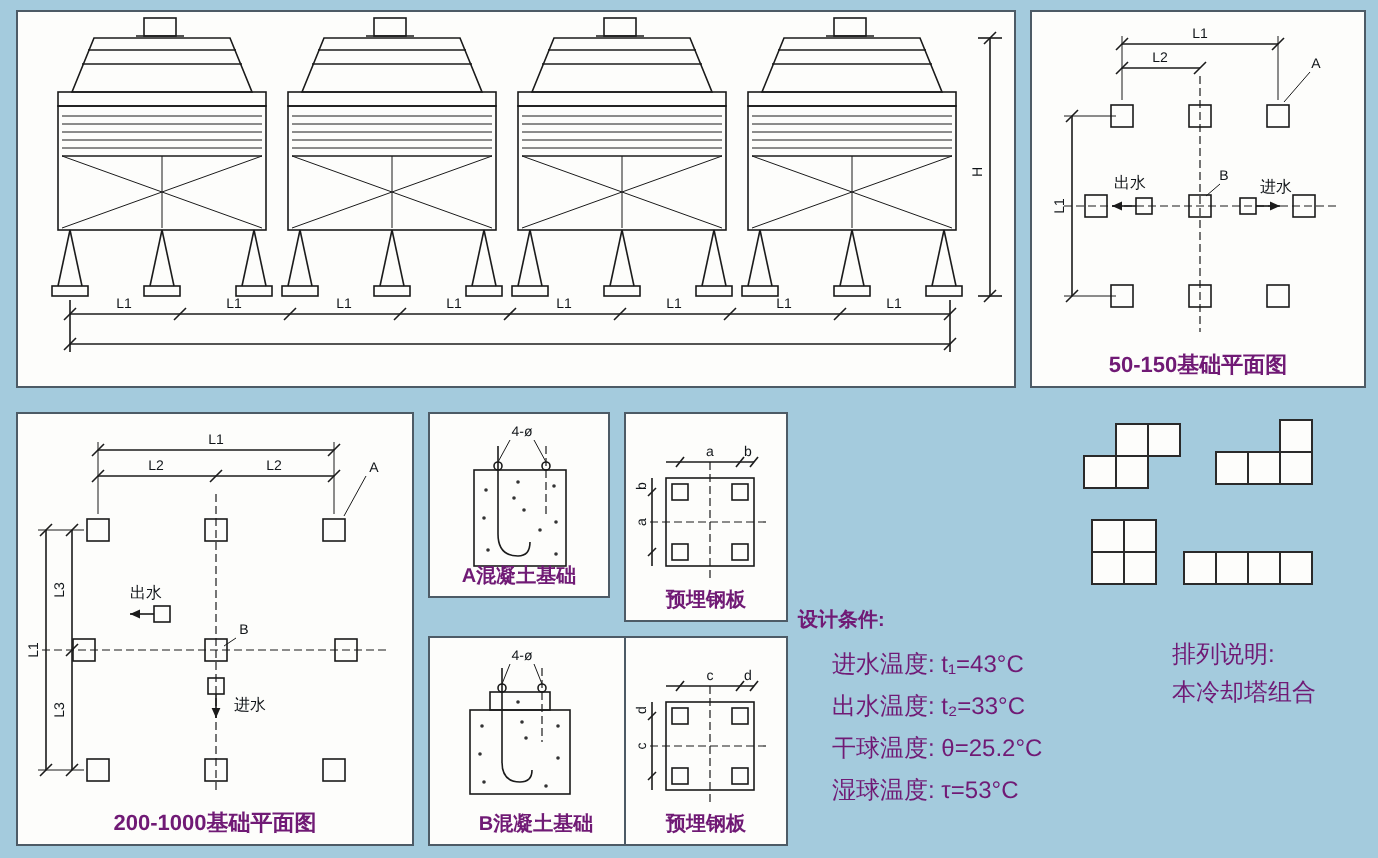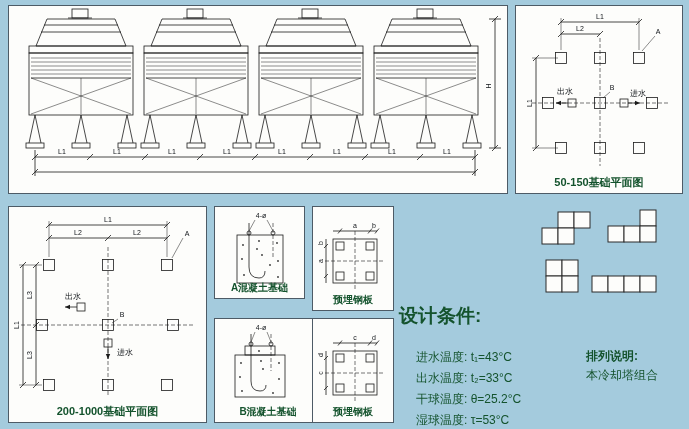--- a/index.html
+++ b/index.html
@@ -1,43 +1,43 @@
 <!DOCTYPE html>
 <html><head>
 <meta charset="utf-8">
 <style>
   html,body{margin:0;padding:0;}
   .page{position:relative;width:689px;height:429px;background:#a4cbdd;
-        font-family:"Liberation Sans",sans-serif;overflow:hidden;color:#14532d;}
+        font-family:"Liberation Sans",sans-serif;overflow:hidden;color:#701a75;}
   .panel{position:absolute;background:#fdfdfb;border:1px solid #4d5b66;box-sizing:border-box;}
   #panel-elevation{left:8px;top:5px;width:500px;height:189px;}
   #panel-plan-small{left:515px;top:5px;width:168px;height:189px;}
   #panel-plan-large{left:8px;top:206px;width:199px;height:217px;}
   #panel-foundation-a{left:214px;top:206px;width:91px;height:93px;}
   #panel-plate-1{left:312px;top:206px;width:82px;height:105px;}
   #panel-foundation-b{left:214px;top:318px;width:108px;height:105px;}
   #panel-plate-2{left:312px;top:318px;width:82px;height:105px;}
   .panel svg{position:absolute;left:0;top:0;}
   .panel svg *{stroke:#1b1b1b;fill:none;stroke-width:.8;}
   .panel svg text{fill:#101418;stroke:none;font:7px "Liberation Sans",sans-serif;}
   .panel svg text.cjk{font-size:8px;}
   .panel svg .dash{stroke-dasharray:4 2;stroke-width:.6;}
   .panel svg .thin{stroke-width:.5;}
   .panel svg .dot{fill:#333;stroke:none;}
   .panel svg .head{fill:#1b1b1b;stroke:none;}
   .panel-title{position:absolute;left:0;right:0;bottom:3px;text-align:center;
                font-weight:bold;font-size:11px;white-space:nowrap;}
   .panel-title.small{font-size:10px;}
   .design{position:absolute;left:399px;top:303px;width:172px;}
-  .design-title{font-size:19px;font-weight:bold;margin-bottom:18px;}
+  .design-title{font-size:10px;font-weight:bold;margin-bottom:5px;}
   .design-line{font-size:12px;line-height:21px;white-space:nowrap;margin-left:17px;}
   .arr-svg{position:absolute;left:534px;top:206px;}
   .arr-svg rect.cell{fill:#fdfdfb;stroke:#2a2a2a;stroke-width:1;}
   .arr-note{position:absolute;left:586px;top:318px;font-size:12px;line-height:19px;white-space:nowrap;}
-  .arr-note .arr-title{font-weight:bold;margin-top:29px;}
+  .arr-note .arr-title{font-weight:normal;}
 </style>
 </head>
 <body>
 
 <div class="page">
 
   <div class="panel" id="panel-elevation">
     <svg width="498" height="187" viewBox="0 0 498 187">
       <defs>
         <g id="tower">

